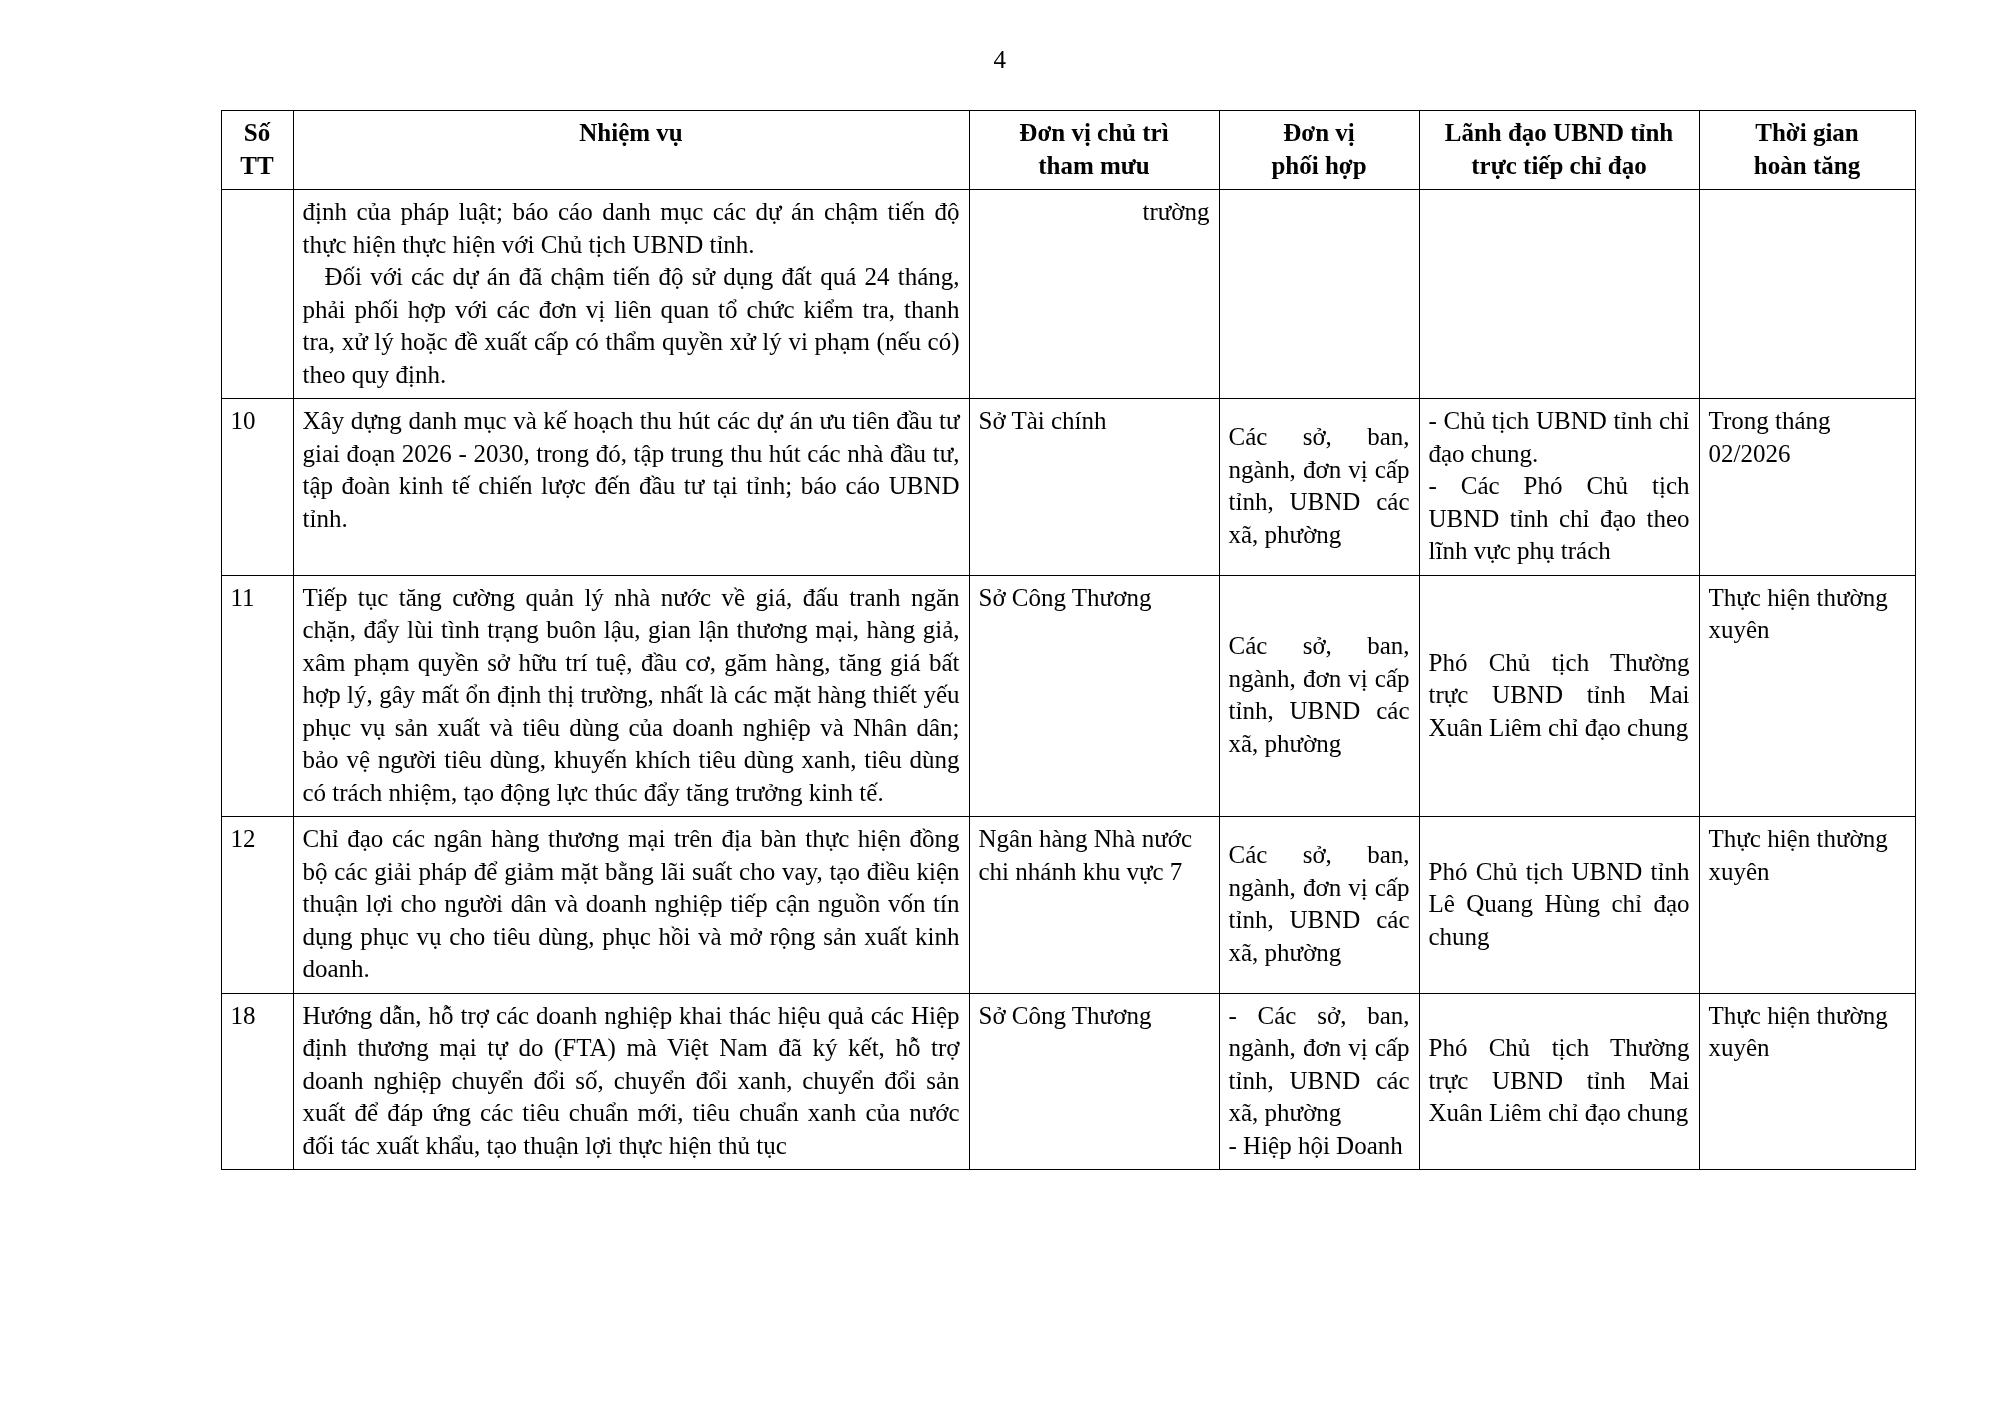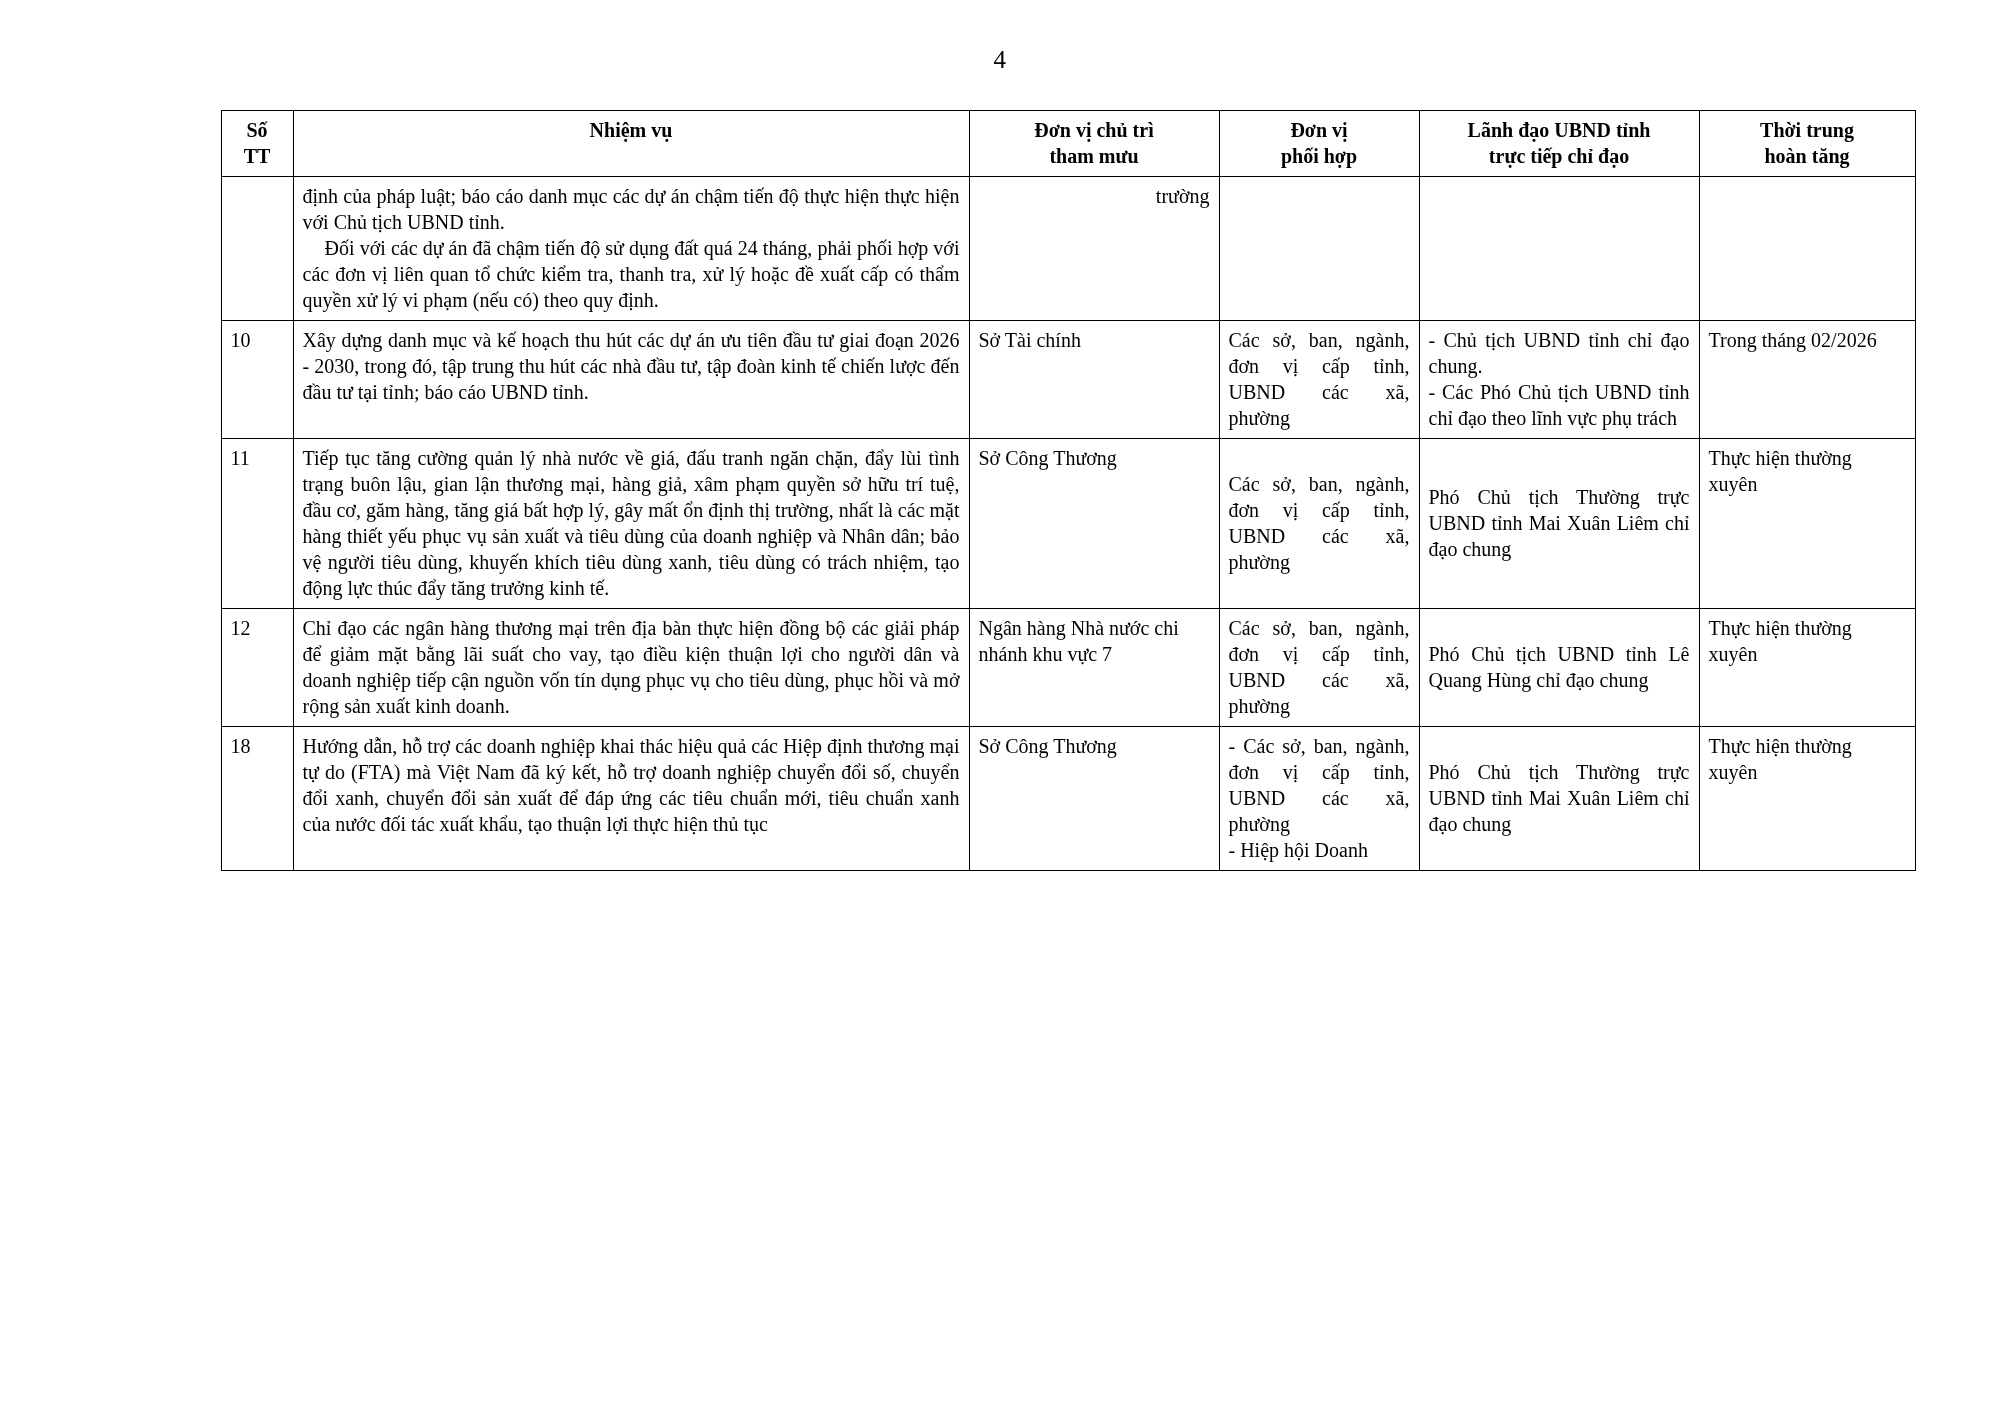--- a/index.html
+++ b/index.html
@@ -38,21 +38,21 @@
   table.doc-table {
     border-collapse: collapse;
     width: 1694px;
     margin-top: 36px;
     table-layout: fixed;
   }
   table.doc-table td, table.doc-table th {
     border: 1.6px solid #000000;
     vertical-align: top;
     padding: 6px 9px 7px 9px;
-    font-size: 20px;
+    font-size: 25px;
     line-height: 1.30;
     font-family: "Liberation Serif", serif;
   }
   thead th {
     text-align: center;
     font-weight: bold;
     vertical-align: middle;
     padding-top: 10px;
     padding-bottom: 10px;
     line-height: 1.28;
@@ -135,21 +135,21 @@
           </th>
           <th>
             <div>Đơn vị</div>
             <div>phối hợp</div>
           </th>
           <th>
             <div>Lãnh đạo UBND tỉnh</div>
             <div>trực tiếp chỉ đạo</div>
           </th>
           <th>
-            <div>Thời trung</div>
+            <div>Thời gian</div>
             <div>hoàn tăng</div>
           </th>
         </tr>
       </thead>
       <tbody>
 
         <tr>
           <td class="c-stt"></td>
           <td class="c-task">
             <p>định của pháp luật; báo cáo danh mục các dự án chậm tiến độ thực hiện thực hiện với Chủ tịch UBND tỉnh.</p>

